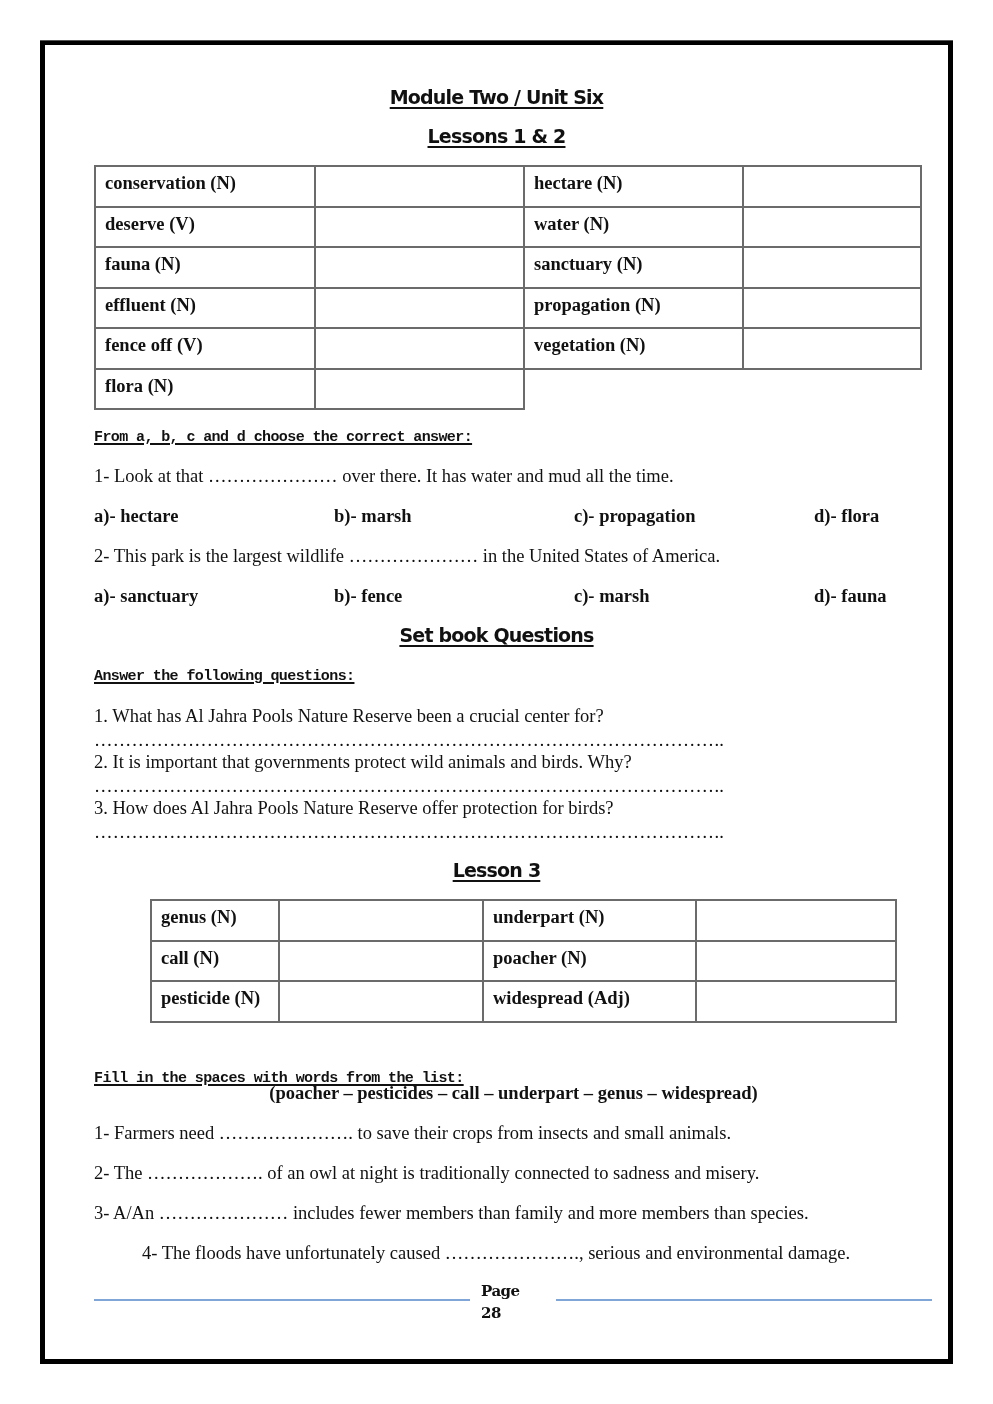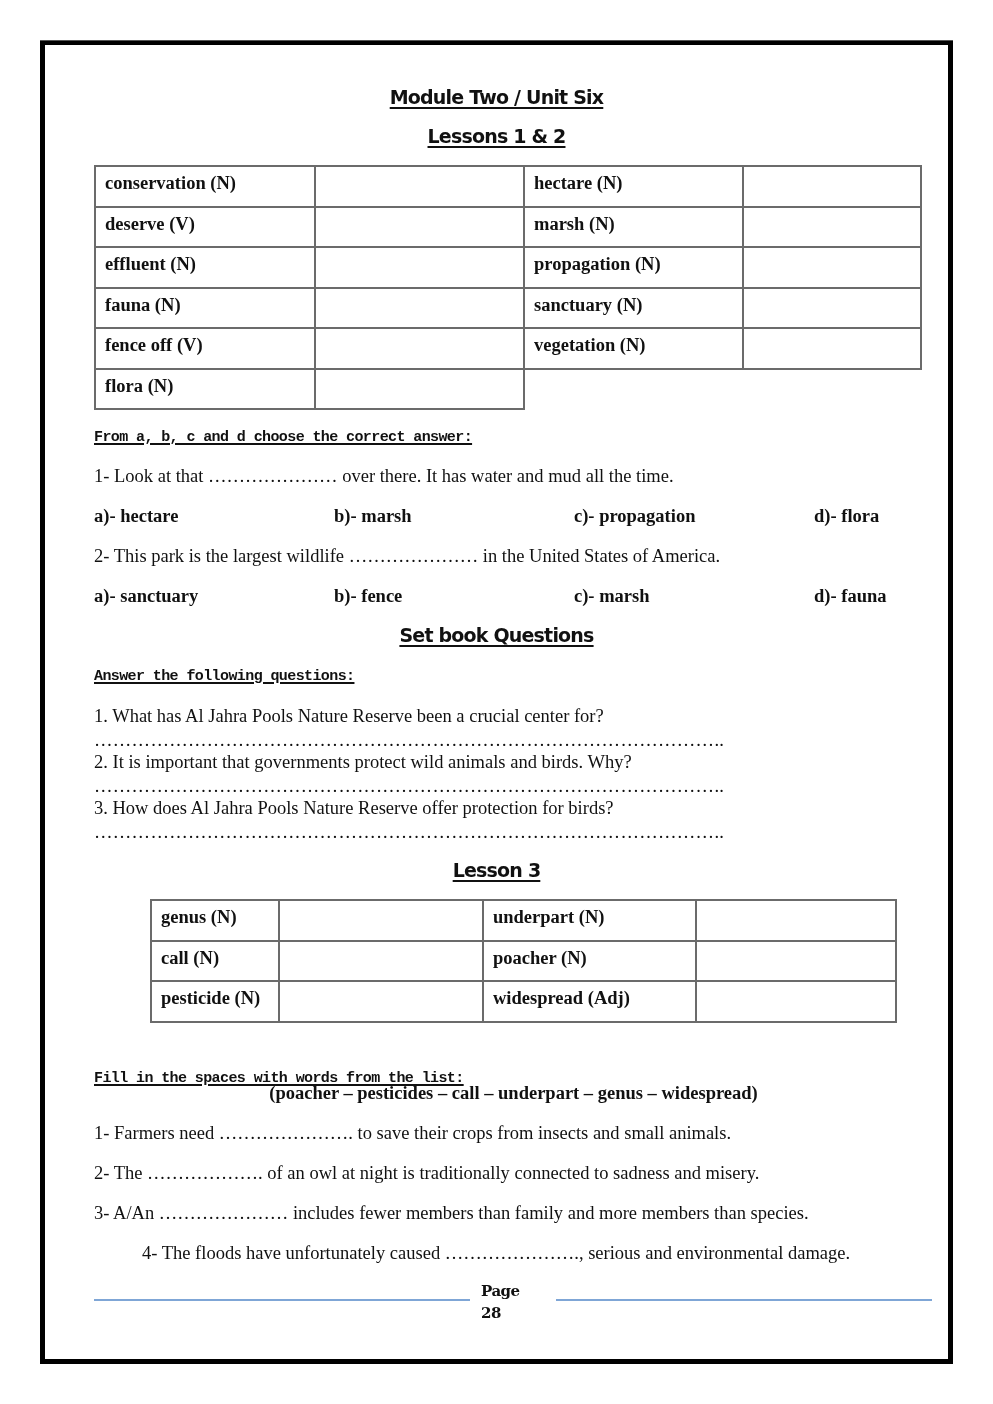--- a/index.html
+++ b/index.html
@@ -93,33 +93,33 @@
   <tbody>
     <tr>
       <td>conservation (N)</td>
       <td></td>
       <td>hectare (N)</td>
       <td></td>
     </tr>
     <tr>
       <td>deserve (V)</td>
       <td></td>
-      <td>marsh (N)</td>
+      <td>water (N)</td>
+      <td></td>
+    </tr>
+    <tr>
+      <td>fauna (N)</td>
+      <td></td>
+      <td>sanctuary (N)</td>
       <td></td>
     </tr>
     <tr>
       <td>effluent (N)</td>
       <td></td>
       <td>propagation (N)</td>
-      <td></td>
-    </tr>
-    <tr>
-      <td>fauna (N)</td>
-      <td></td>
-      <td>sanctuary (N)</td>
       <td></td>
     </tr>
     <tr>
       <td>fence off (V)</td>
       <td></td>
       <td>vegetation (N)</td>
       <td></td>
     </tr>
     <tr>
       <td>flora (N)</td>

